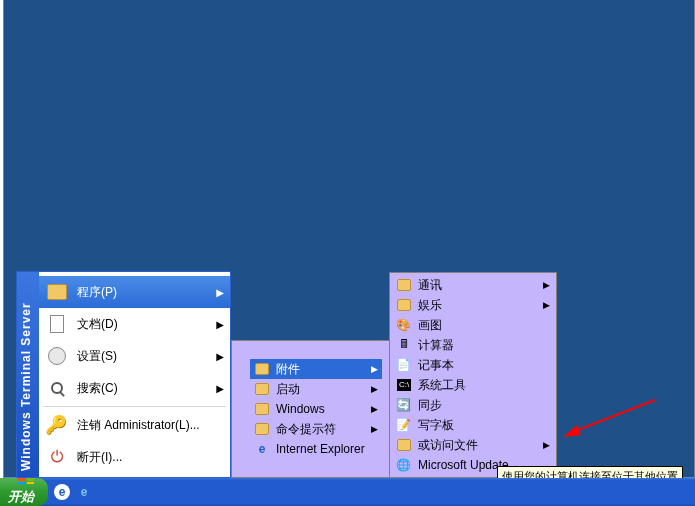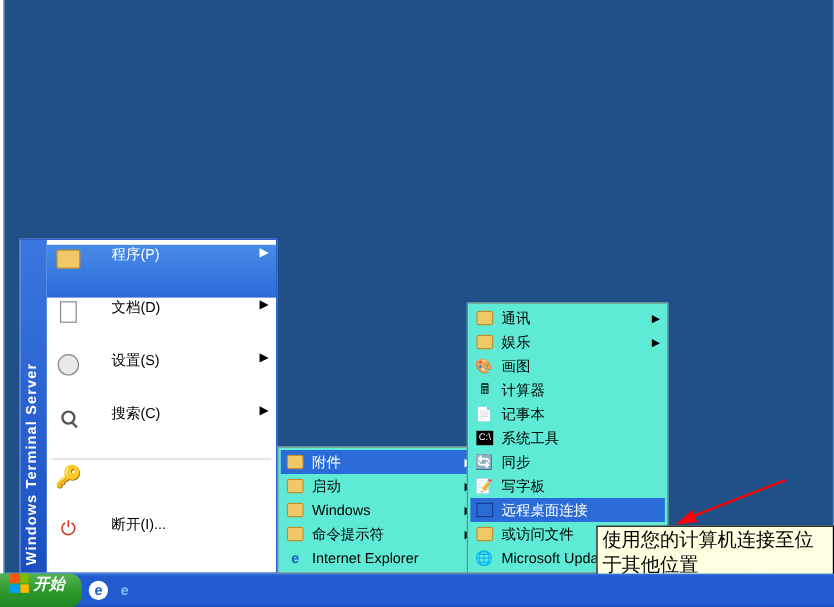--- a/index.html
+++ b/index.html
@@ -1,38 +1,38 @@
 <!DOCTYPE html>
 <html><head>
 <meta charset="utf-8">
 <style>
 * { margin: 0; padding: 0; box-sizing: border-box; font-family: Tahoma, "Microsoft YaHei", sans-serif; }
 body { width: 695px; height: 506px; background: #fff; overflow: hidden; position: relative; }
 .desktop { position: absolute; left: 3px; top: 0; right: 0; bottom: 28px; background: #205088; border: 1px solid #5a8ac0; border-top: none; }
 .taskbar { position: absolute; left: 0; bottom: 0; width: 695px; height: 28px; background: linear-gradient(#3b77d8, #225ad0 8%, #225ad0 92%, #174aa8); display: flex; align-items: center; }
-.start-btn { height: 28px; padding: 0 14px 0 8px; background: linear-gradient(#54b354, #2e9a2e 50%, #228722); color: #fff; font-weight: bold; font-size: 13px; display: flex; align-items: flex-start; gap: 4px; border-radius: 0 10px 10px 0; font-style: italic; }
+.start-btn { height: 28px; padding: 0 14px 0 8px; background: linear-gradient(#54b354, #2e9a2e 50%, #228722); color: #fff; font-weight: bold; font-size: 13px; display: flex; align-items: flex-end; gap: 4px; border-radius: 0 10px 10px 0; font-style: italic; flex-direction: column; }
 .start-logo { width: 16px; height: 16px; display: grid; grid-template: 1fr 1fr / 1fr 1fr; gap: 1px; }
 .start-logo span:nth-child(1){background:#f65314}.start-logo span:nth-child(2){background:#7cbb00}.start-logo span:nth-child(3){background:#00a1f1}.start-logo span:nth-child(4){background:#ffbb00}
 .tray-icon { width: 16px; height: 16px; margin-left: 6px; border-radius: 50%; display:flex;align-items:center;justify-content:center;font-size:12px;font-weight:bold; }
 .startmenu { position: absolute; left: 16px; bottom: 28px; width: 215px; background: #fff; border: 1px solid #2a5fd0; display: flex; }
 .sideband { width: 22px; background: linear-gradient(#1a4fc0, #3b77e0); color: #fff; writing-mode: vertical-rl; transform: rotate(180deg); font-weight: bold; font-size: 12px; text-align: left; padding: 6px 2px; letter-spacing: 1px; }
 .sm-items { flex: 1; padding: 4px 0; }
-.sm-item { height: 44px; display: flex; padding: 0 6px; font-size: 12px; color: #000; gap: 24px; }
+.sm-item { height: 32px; display: flex; align-items: center; padding: 0 6px; font-size: 12px; color: #000; gap: 8px; }
 .sm-item.hover { background: linear-gradient(#4a8be8, #2a6bd8); color: #fff; }
 .sm-icon { width: 24px; height: 24px; display: flex; align-items: center; justify-content: center; font-size: 16px; }
 .sm-arrow { margin-left: auto; font-size: 10px; }
 .sm-sep { height: 1px; background: #d4d4d4; margin: 2px 4px; }
-.submenu { position: absolute; background: #5eead4; border: 1px solid #808080; font-size: 12px; }
-.sub2 { left: 231px; bottom: 28px; width: 170px; padding: 2px; margin-top: 16px; }
+.submenu { position: absolute; background: #c4b5fd; border: 1px solid #808080; font-size: 12px; }
+.sub2 { left: 231px; bottom: 28px; width: 170px; padding: 18px; margin-top: 16px; }
 .sub3 { left: 389px; bottom: 28px; width: 168px; padding: 2px; }
 .sub-item { height: 20px; display: flex; align-items: center; padding: 0 4px; gap: 6px; }
 .sub-item.hover { background: #2a6bd8; color: #fff; }
 .sub-icon { width: 16px; height: 16px; display: flex; align-items: center; justify-content: center; font-size: 12px; }
 .sub-arrow { margin-left: auto; font-size: 9px; }
-.tooltip { position: absolute; left: 497px; bottom: 20px; background: #ffffe1; border: 1px solid #000; font-size: 16px; padding: 2px 4px; line-height: 1.3; }
+.tooltip { position: absolute; left: 497px; bottom: 20px; background: #ffffe1; border: 1px solid #000; font-size: 11px; padding: 2px 4px; line-height: 1.3; }
 .arrow-annotation { position: absolute; pointer-events: none; }
 
 .ic-folder{background:#f0c868;border:1px solid #c09030;border-radius:2px;width:20px;height:16px}
 .ic-doc{background:#fff;border:1px solid #888;width:14px;height:18px}
 .ic-gear{background:#e8e8e8;border:1px solid #888;border-radius:50%;width:18px;height:18px}
 .ic-search{border:2px solid #555;border-radius:50%;width:12px;height:12px;position:relative}
 .ic-search::after{content:'';position:absolute;width:6px;height:2px;background:#555;transform:rotate(45deg);bottom:-3px;right:-4px}
 .ic-run{background:#fff;border:1px solid #888;width:20px;height:12px}
 .ic-key{color:#c09030;font-size:18px}
 .ic-power{color:#d03020;font-size:16px}
@@ -72,20 +72,21 @@
     <div class="sm-item">
       <span class="sm-icon">
           <span class="ic-search"></span>
         </span>
       <span>搜索(C)</span>
       <span class="sm-arrow">▶</span>
     </div>
     <div class="sm-sep"></div>
     <div class="sm-item">
       <span class="sm-icon ic-key">🔑</span>
+      <span>注销 Administrator(L)...</span>
     </div>
     <div class="sm-item">
       <span class="sm-icon ic-power">⏻</span>
       <span>断开(I)...</span>
     </div>
   </div>
 </div>
 
 <div class="submenu sub2">
   <div class="sub-item hover">
@@ -155,26 +156,20 @@
       </span>
     <span>系统工具</span>
   </div>
   <div class="sub-item">
     <span class="sub-icon">🔄</span>
     <span>同步</span>
   </div>
   <div class="sub-item">
     <span class="sub-icon">📝</span>
     <span>写字板</span>
-  </div>
-  <div class="sub-item hover">
-    <span class="sub-icon">
-        <span class="ic-rd"></span>
-      </span>
-    <span>远程桌面连接</span>
   </div>
   <div class="sub-item">
     <span class="sub-icon">
         <span class="ic-folder" style="width:14px;height:12px"></span>
       </span>
     <span>或访问文件</span>
     <span class="sub-arrow">▶</span>
   </div>
   <div class="sub-item">
     <span class="sub-icon">🌐</span>

